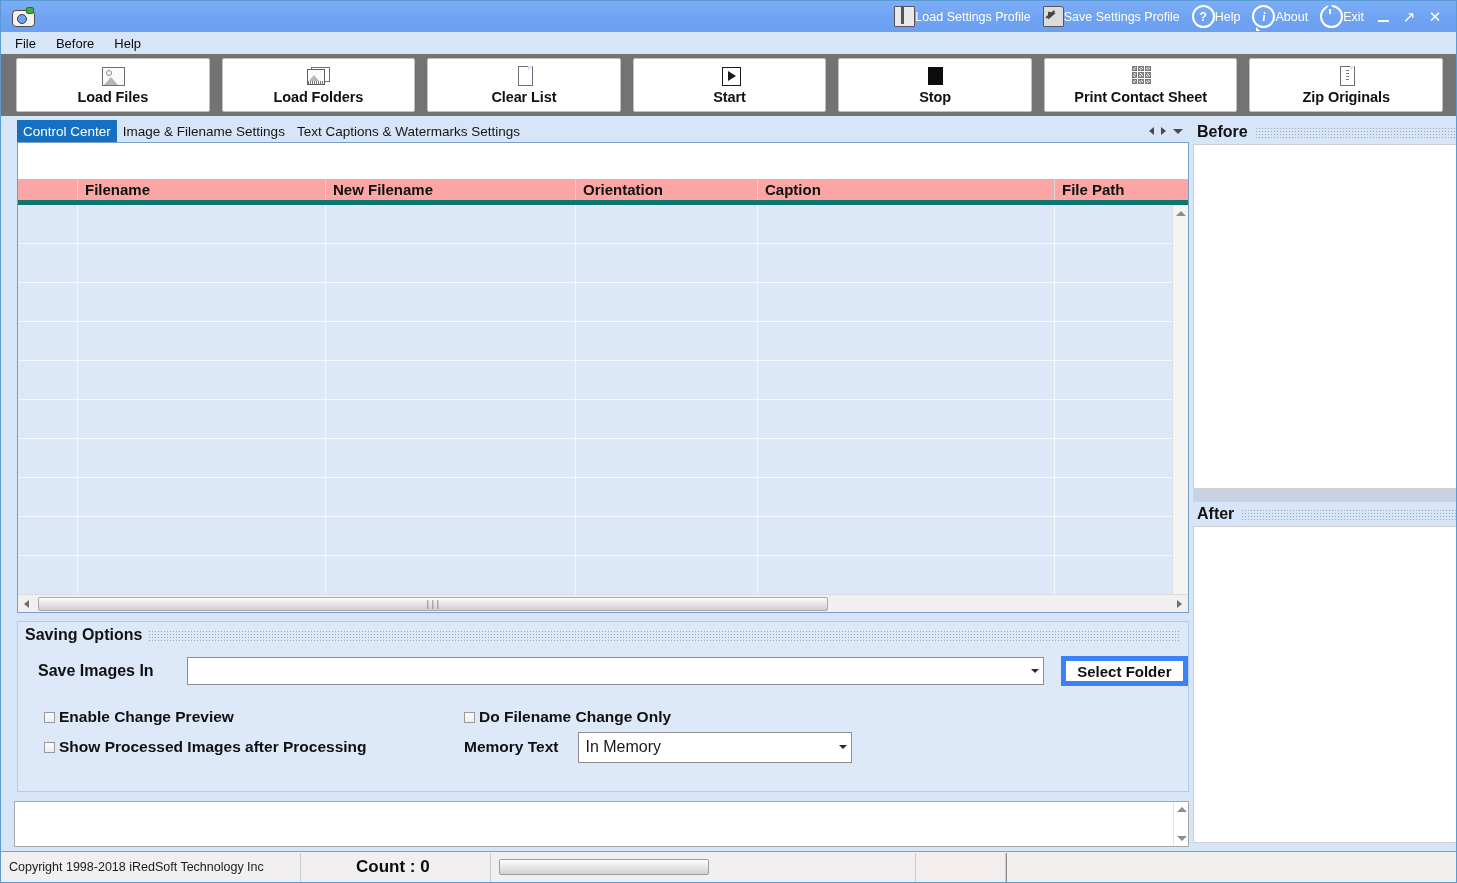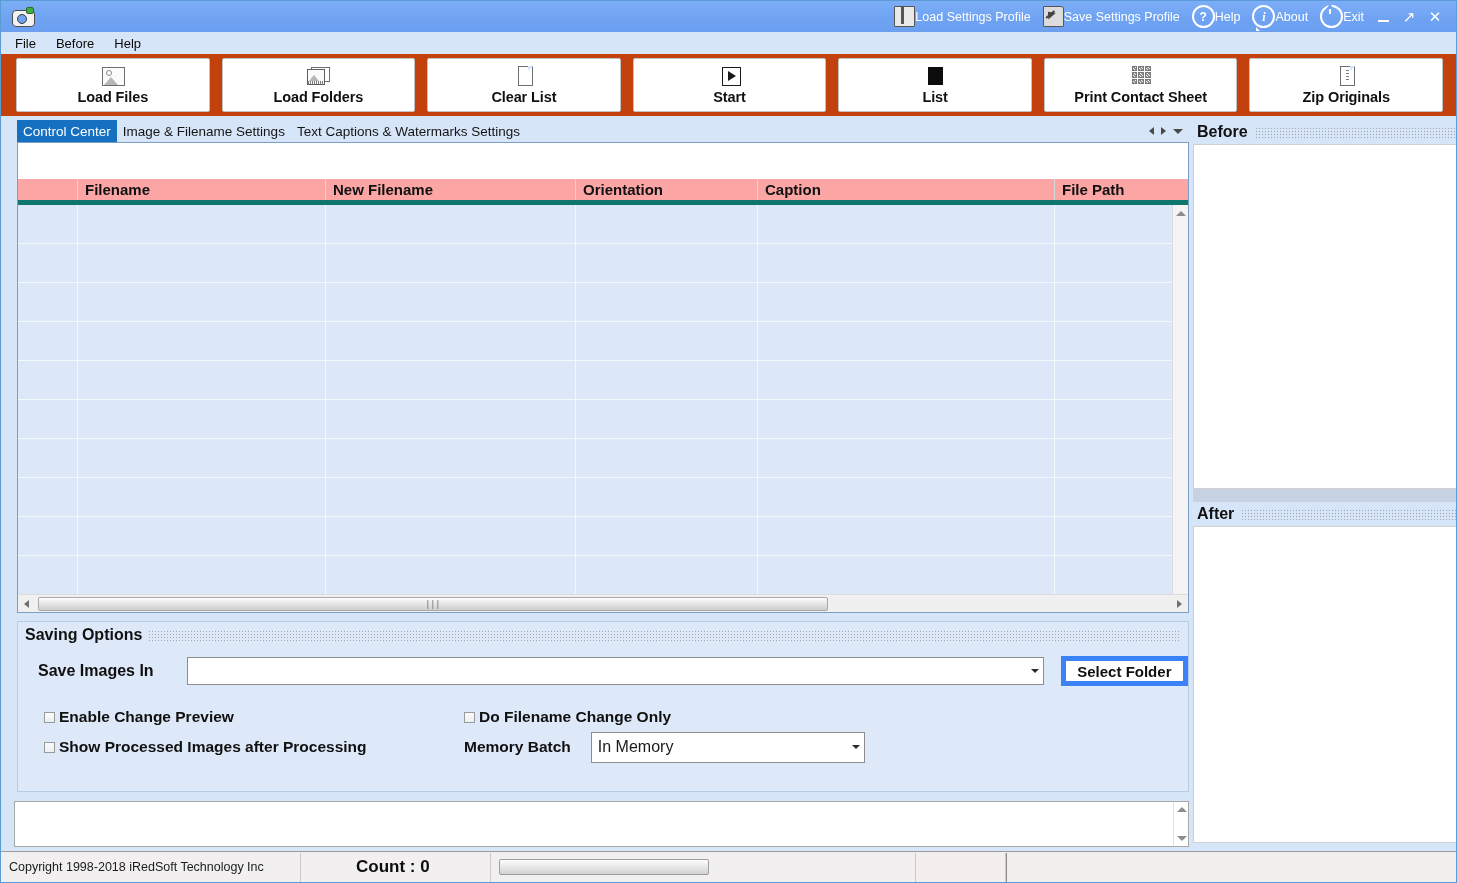--- a/index.html
+++ b/index.html
@@ -224,21 +224,21 @@
     color: #0a0a0a;
     cursor: default;
   }
 
   
   .toolbar {
     position: absolute;
     left: 0; top: 53px;
     width: 1457px;
     height: 62px;
-    background: #c2410c;
+    background: #737373;
     display: flex;
     align-items: center;
     padding: 0 15px;
     gap: 12px;
     box-sizing: border-box;
   }
   .tbtn {
     flex: 1 1 0;
     height: 52px;
     background: #ffffff;
@@ -822,21 +822,21 @@
     <div class="tbtn">
       <span class="ticon">
           <span class="ic-play"></span>
         </span>
       <span class="tl">Start</span>
     </div>
     <div class="tbtn">
       <span class="ticon">
           <span class="ic-stop"></span>
         </span>
-      <span class="tl">List</span>
+      <span class="tl">Stop</span>
     </div>
     <div class="tbtn">
       <span class="ticon">
         <span class="ic-contact">
             <i></i>
             <i></i>
             <i></i>
             <i></i>
             <i></i>
             <i></i>
@@ -1016,21 +1016,21 @@
         <div class="opt">
           <span class="cb"></span>
           <span class="cl">Do Filename Change Only</span>
         </div>
       </div>
       <div class="optrow">
         <div class="opt col-a">
           <span class="cb"></span>
           <span class="cl">Show Processed Images after Processing</span>
         </div>
-        <span class="mem-lbl">Memory Batch</span>
+        <span class="mem-lbl">Memory Text</span>
         <div class="combo" id="memCombo">
           <span class="cval">In Memory</span>
           <span class="carr">
               <span class="ar-sm"></span>
             </span>
         </div>
       </div>
     </div>
   </div>
 

